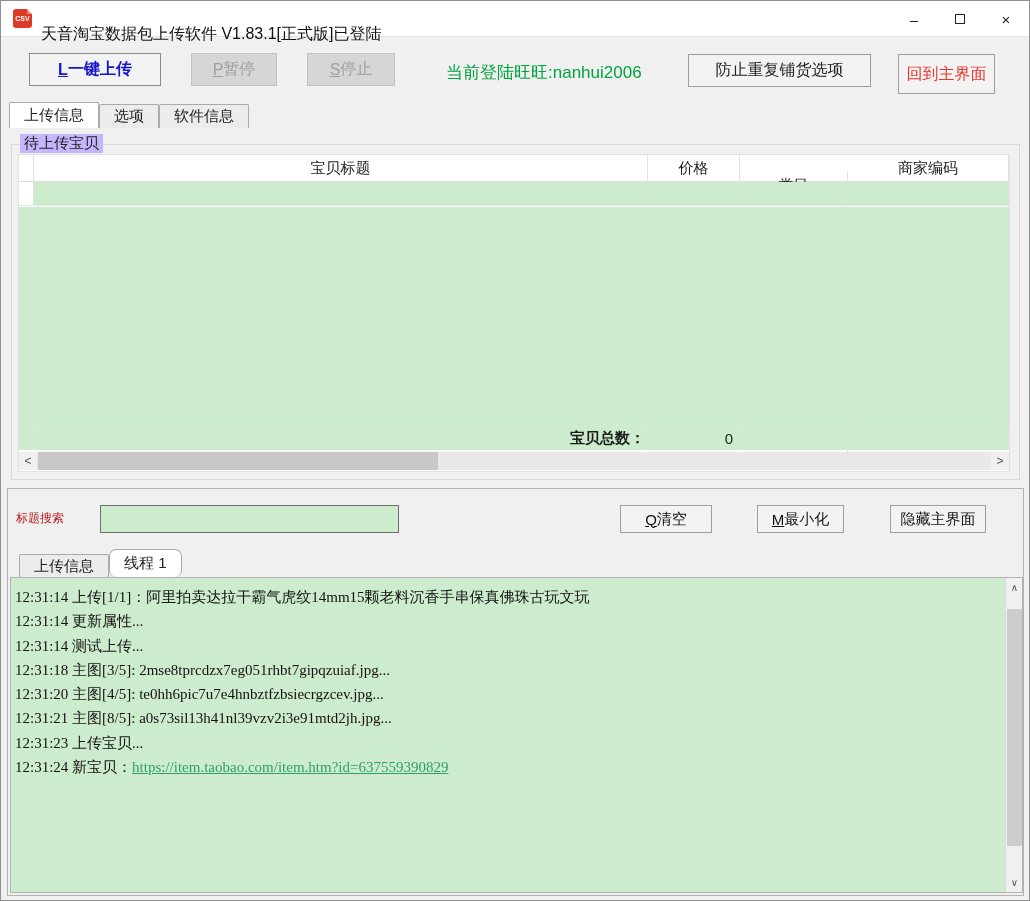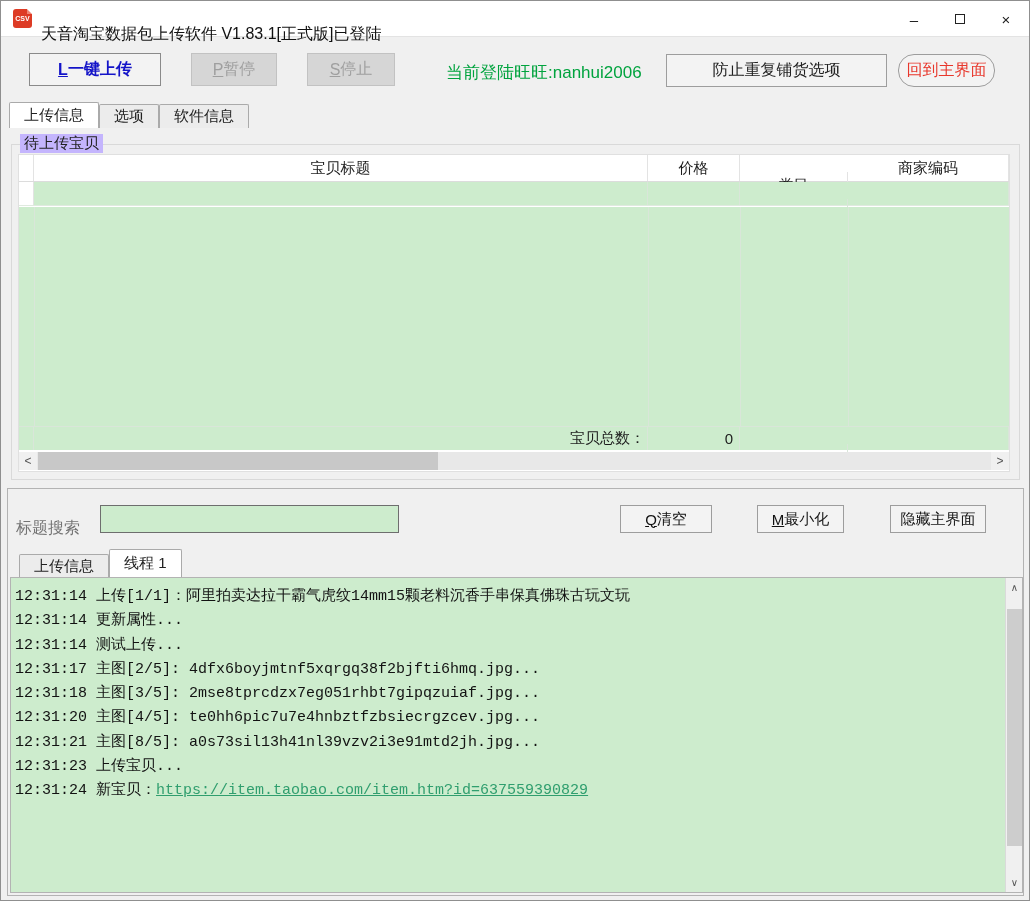--- a/index.html
+++ b/index.html
@@ -25,23 +25,23 @@
   .btn { position:absolute; background:#f3f3f3; border:1px solid #9d9d9d; font-size:16px;
          display:flex; align-items:center; justify-content:center; color:#222; }
   .btn .accel { text-decoration:underline; }
   #btn-upload { left:28px; top:52px; width:132px; height:33px; color:var(--button_blue);
                 font-weight:bold; border-color:#8a8a8a; }
   .btn.disabled { background:#d6d6d6; color:#9f9f9f; border-color:#c2c2c2; }
   #btn-pause { left:190px; top:52px; width:86px; height:33px; }
   #btn-stop  { left:306px; top:52px; width:88px; height:33px; }
   #login-status { position:absolute; left:410px; top:60px; font-size:17px;
                   color:var(--accent_green);margin-left:35px; }
-  #btn-prevent { left:665px; top:53px; width:221px; height:33px; font-size:16px; }
-  #btn-back { left:897px; top:53px; width:97px; height:33px; font-size:16px;
-              color:var(--alert_red);border-radius:16px; }
+  #btn-prevent { left:687px; top:53px; width:183px; height:33px; font-size:16px; }
+  #btn-back { left:897px; top:53px; width:97px; height:40px; font-size:16px;
+              color:var(--alert_red); }
 
   
   .tabstrip { position:absolute; display:flex; align-items:flex-end; }
   #tabs-top { left:8px; top:101px; height:26px; }
   .tab { border:1px solid #aaaaaa; border-bottom:none; background:#ececec; height:24px;
          display:flex; align-items:center; justify-content:center; font-size:15px;
          color:#222; padding:0 14px; border-radius:2px 2px 0 0; }
   .tab.active { background:#ffffff; height:26px; position:relative; z-index:3; }
 
   
@@ -60,52 +60,52 @@
                       display:flex; align-items:center; justify-content:center; }
   #tbl-row1 { top:27px; height:24px; background:var(--panel_green); border-bottom:1px solid #dfeadf; }
   #tbl-row1 .cell { border-right:1px solid #d9e6d9; }
   #tbl-row1 .w-rowhdr { background:#ffffff; border-right:1px solid #e3e3e3; }
   #tbl-fill { position:absolute; left:0; top:52px; width:990px; height:219px;
               background:var(--panel_green); }
   .vline { position:absolute; top:0; width:1px; height:100%; background:#d9e6d9; }
   #tbl-total { top:271px; height:24px; background:var(--panel_green);
                border-top:1px solid #d9e6d9; font-size:15px; color:#1c1c1c; }
   #tbl-total .cell { border-right:1px solid #d9e6d9; display:flex; align-items:center; }
-  #tbl-total .lbl { justify-content:flex-end; padding-right:2px; }
+  #tbl-total .lbl { justify-content:flex-end; padding-right:2px;font-weight:bold; }
   #tbl-total .val { justify-content:flex-end; padding-right:6px; }
 
   
   .hscroll { position:absolute; left:0; top:297px; width:990px; height:18px; background:#e8e8e8; }
   .hs-arrow { position:absolute; top:0; width:18px; height:18px; background:#f0f0f0;
               color:#555; font-size:12px; display:flex; align-items:center; justify-content:center; }
   .hs-left{ left:0; } .hs-right{ right:0; }
   .hs-thumb { position:absolute; left:19px; top:0; width:400px; height:18px; background:#c8c8c8; }
 
   
   .panel { position:absolute; left:6px; top:487px; width:1017px; height:408px;
            border:1px solid #b3b3b3; background:#f0f0f0; }
-  #search-label { position:absolute; left:8px; top:21px; font-size:16px; color:#737373;margin-top:8px; }
+  #search-label { position:absolute; left:8px; top:21px; font-size:12px; color:#b91c1c; }
   #search-input { position:absolute; left:92px; top:16px; width:299px; height:28px;
                   background:var(--panel_green); border:1px solid #6e6e6e; font-size:15px;
                   padding:0 4px; font-family:"Liberation Sans",sans-serif; }
   .pbtn { position:absolute; top:16px; height:28px; background:#f3f3f3; border:1px solid #9d9d9d;
           font-size:15px; color:#111; display:flex; align-items:center; justify-content:center; }
   .pbtn .accel { text-decoration:underline; }
   #btn-clear { left:612px; width:92px; }
   #btn-min   { left:749px; width:87px; }
   #btn-hide  { left:882px; width:96px; }
   #tabs-bottom { left:11px; top:60px; height:28px; position:absolute; }
   #tabs-bottom .tab { height:23px; font-size:15px; }
-  #tabs-bottom .tab.active { height:28px; }
+  #tabs-bottom .tab.active { height:28px;border-radius:7px; }
 
   
   .logbox { position:absolute; left:2px; top:88px; width:1013px; height:316px;
             border:1px solid #b3b3b3; background:var(--panel_green); overflow:hidden; }
   .loglines { position:absolute; left:0; top:0; right:17px; bottom:0; padding:7px 4px 0 4px;
-              font-family:Liberation Mono, monospace; font-size:15px;
+              font-family:Liberation Serif, serif; font-size:15px;
               color:#121212; }
   .log-line { height:24.3px; line-height:24.3px; white-space:nowrap; }
   .log-link { color:var(--link_green); text-decoration:underline; }
   .vscroll { position:absolute; right:0; top:0; width:17px; height:100%; background:#f0f0f0;
              border-left:1px solid #dadada; }
   .vs-arrow { position:absolute; left:0; width:17px; height:17px; color:#555; font-size:10px;
               display:flex; align-items:center; justify-content:center; }
   .vs-up{ top:1px; } .vs-down{ bottom:1px; }
   .vs-thumb { position:absolute; left:1px; top:31px; width:15px; height:237px; background:#cdcdcd; }
 </style>
@@ -203,21 +203,20 @@
     <div class="tabstrip" id="tabs-bottom">
         <div class="tab">上传信息</div>
         <div class="tab active">线程 1</div>
       </div>
 
     <div class="logbox">
       <div class="loglines" id="log-lines">
           <div class="log-line"><span>12:31:14 </span><span>上传[1/1]：阿里拍卖达拉干霸气虎纹14mm15颗老料沉香手串保真佛珠古玩文玩</span></div>
           <div class="log-line"><span>12:31:14 </span><span>更新属性...</span></div>
           <div class="log-line"><span>12:31:14 </span><span>测试上传...</span></div>
-          <div class="log-line"><span>12:31:17 </span><span>主图[2/5]: 4dfx6boyjmtnf5xqrgq38f2bjfti6hmq.jpg...</span></div>
           <div class="log-line"><span>12:31:18 </span><span>主图[3/5]: 2mse8tprcdzx7eg051rhbt7gipqzuiaf.jpg...</span></div>
           <div class="log-line"><span>12:31:20 </span><span>主图[4/5]: te0hh6pic7u7e4hnbztfzbsiecrgzcev.jpg...</span></div>
           <div class="log-line"><span>12:31:21 </span><span>主图[8/5]: a0s73sil13h41nl39vzv2i3e91mtd2jh.jpg...</span></div>
           <div class="log-line"><span>12:31:23 </span><span>上传宝贝...</span></div>
           <div class="log-line"><span>12:31:24 </span><span>新宝贝：</span><a class="log-link" href="#">https://item.taobao.com/item.htm?id=637559390829</a></div>
           <div class="log-line">&nbsp;</div>
         </div>
       <div class="vscroll">
         <span class="vs-arrow vs-up">∧</span>
         <span class="vs-thumb"></span>

